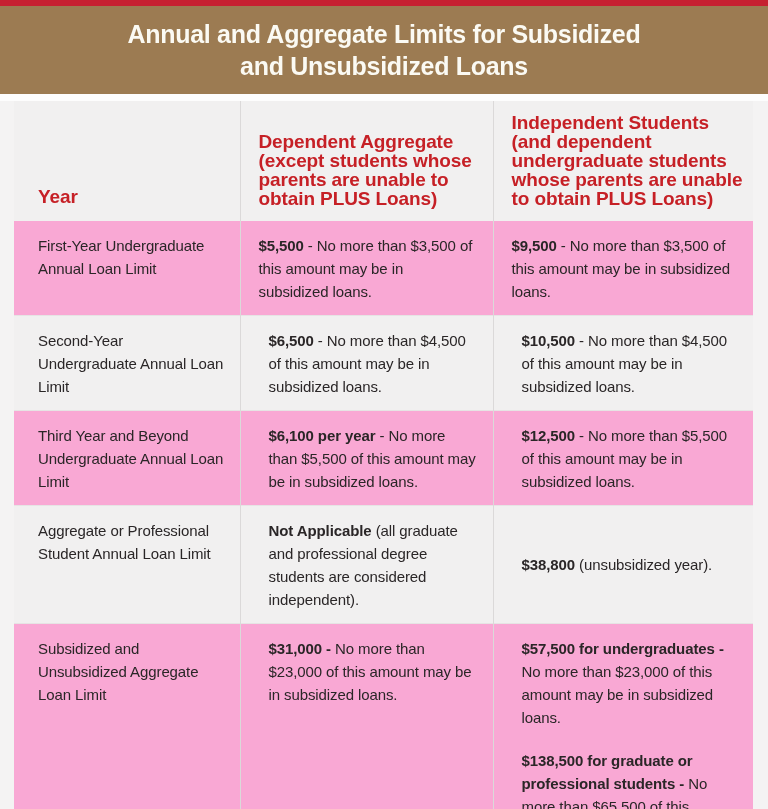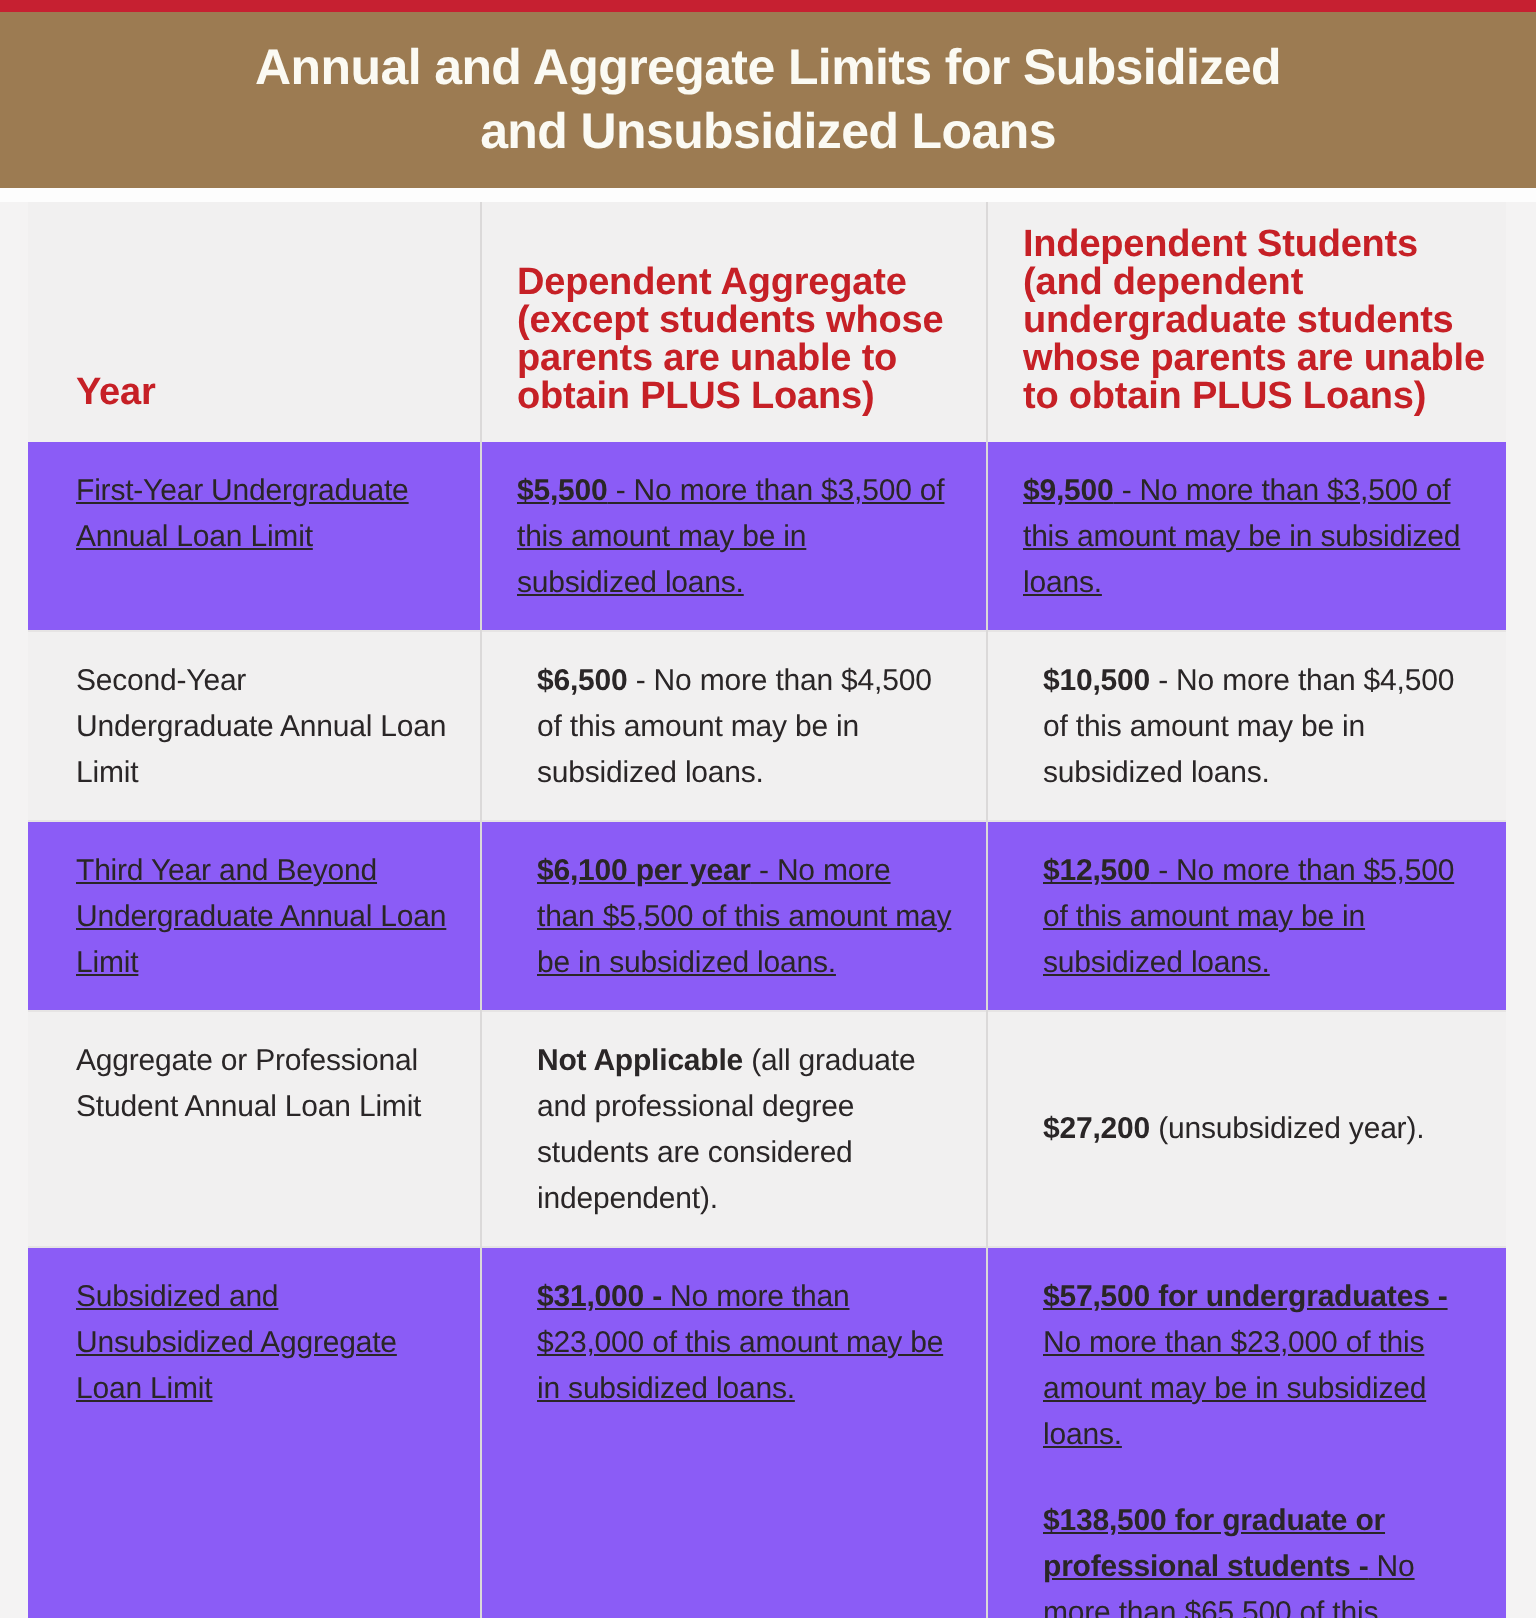--- a/index.html
+++ b/index.html
@@ -76,21 +76,21 @@
     color: #2a2627;
     letter-spacing: -0.1px;
     padding: 13px 16px 12px 18px;
   }
   tbody td.year-cell {
     padding-left: 24px;
     padding-right: 14px;
   }
   .col-line { border-left: 1px solid #dbd9d9; }
   tbody tr + tr td { border-top: 1px solid #e6e4e4; padding-left: 28px; }
-  tr.bg-white td { background: #8b5cf6; text-decoration: underline; }
+  tr.bg-white td { background: #f9a8d4; }
   tr.bg-gray td  { background: #f1f0f0; }
   tr.h-r1 { height: 85px; }
   tr.h-r2 { height: 85px; }
   tr.h-r3 { height: 86px; }
   tr.h-r4 { height: 85px; }
   tr.h-r5 { height: 267px; }
   td.v-mid { vertical-align: middle; padding-top: 0; padding-bottom: 0; }
   .b { font-weight: bold; }
   td p + p { margin-top: 20px; }
 </style>
@@ -153,21 +153,21 @@
             <p><span class="b">$12,500</span><span> - No more than $5,500 of this amount may be in subsidized loans.</span></p>
           </td>
         </tr>
 
         <tr class="bg-gray h-r4">
           <td class="year-cell">Aggregate or Professional Student Annual Loan Limit</td>
           <td class="col-line">
             <p><span class="b">Not Applicable</span><span> (all graduate and professional degree students are considered independent).</span></p>
           </td>
           <td class="col-line v-mid">
-            <p><span class="b">$27,200</span><span> (unsubsidized year).</span></p>
+            <p><span class="b">$38,800</span><span> (unsubsidized year).</span></p>
           </td>
         </tr>
 
         <tr class="bg-white h-r5">
           <td class="year-cell">Subsidized and Unsubsidized Aggregate Loan Limit</td>
           <td class="col-line">
             <p><span class="b">$31,000 -</span><span> No more than $23,000 of this amount may be in subsidized loans.</span></p>
           </td>
           <td class="col-line">
             <p><span class="b">$57,500 for undergraduates -</span><span> No more than $23,000 of this amount may be in subsidized loans.</span></p>

